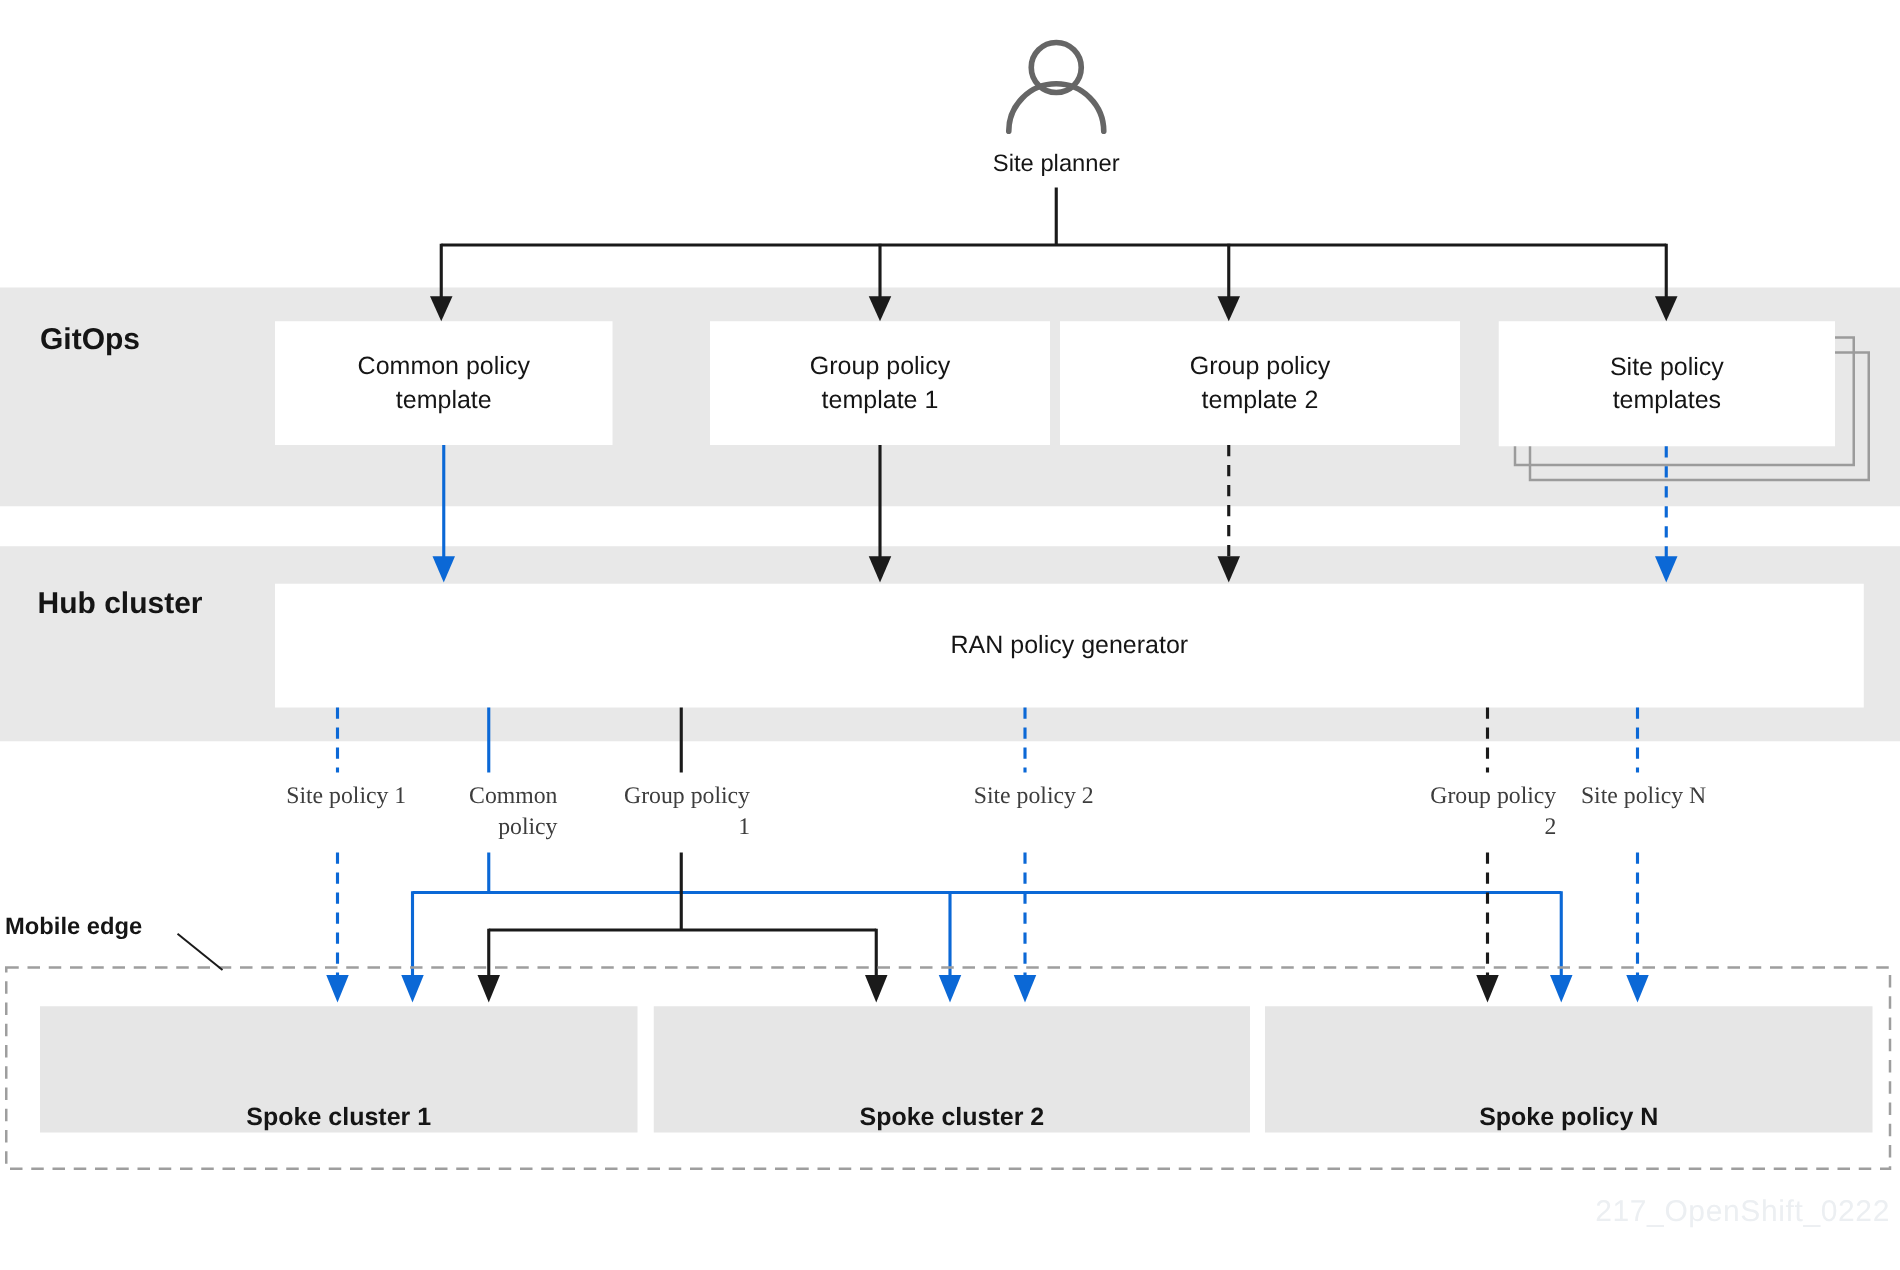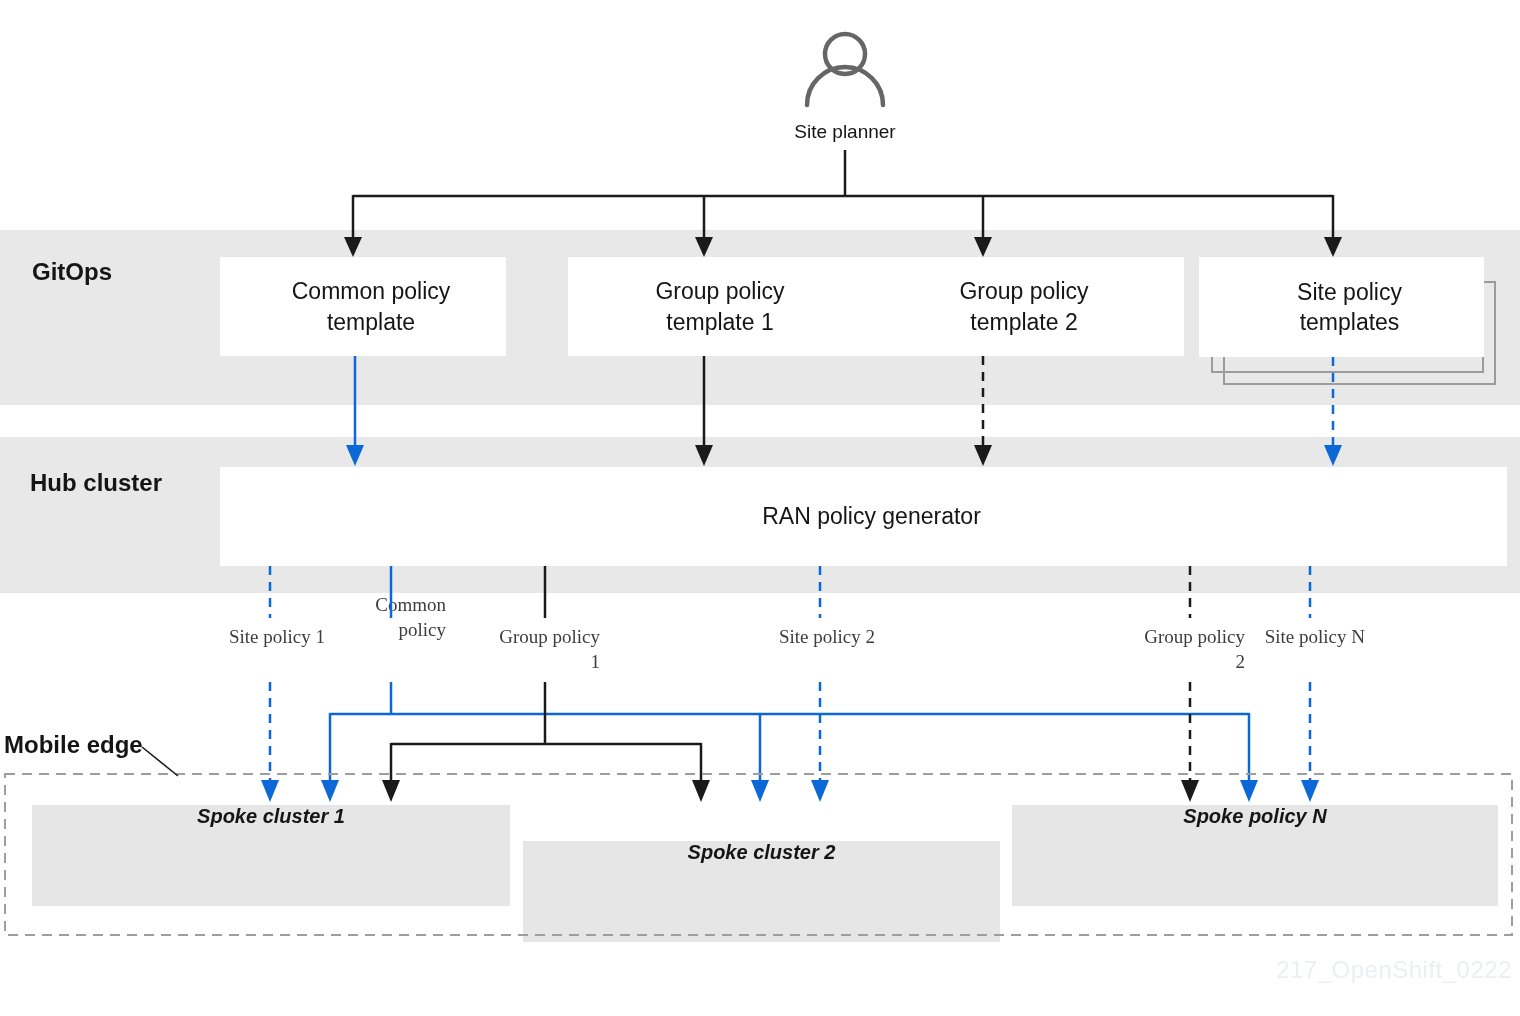--- a/index.html
+++ b/index.html
@@ -4,37 +4,36 @@
 <style>
   html,body{margin:0;padding:0;background:#fff;}
   #canvas{
     position:relative;width:1520px;height:1016px;overflow:hidden;background:#fff;
     font-family:"Liberation Sans","DejaVu Sans",sans-serif;color:var(--text,#151515);
   }
   .band{position:absolute;left:0;width:1520px;background:var(--band-bg,#e8e8e8);}
   .band-label{position:absolute;font-size:24px;font-weight:bold;color:var(--text,#151515);}
   .wbox{
     position:absolute;background:#fff;display:flex;align-items:center;justify-content:center;
-    text-align:center;font-size:23px;line-height:1.32;color:var(--text,#151515);padding-left:16px;
+    text-align:center;font-size:20px;line-height:1.32;color:var(--text,#151515);
   }
   .wbox .inner{max-width:180px;}
   .stack-sheet{position:absolute;border:2px solid var(--stack-gray,#9b9b9b);background:transparent;}
   .policy-label{
     position:absolute;width:110px;text-align:right;font-size:19px;line-height:1.32;
     color:var(--label-text,#3d3d3d);
     font-family:Liberation Serif, serif;
   }
   .spoke{
     position:absolute;top:805px;height:101px;background:var(--spoke-bg,#e6e6e6);
-    display:flex;align-items:flex-start;justify-content:center;font-size:20px;font-weight:bold;
+    display:flex;align-items:flex-end;justify-content:center;font-size:20px;font-weight:bold;
     color:var(--text,#151515);
-    font-style:italic;
   }
   .actor-label{position:absolute;width:240px;text-align:center;font-size:19px;color:var(--text,#151515);}
-  .medge-label{position:absolute;font-size:24px;font-weight:bold;color:var(--text,#151515);text-align:center;}
+  .medge-label{position:absolute;font-size:19px;font-weight:bold;color:var(--text,#151515);text-align:center;}
   .watermark{
     position:absolute;right:8px;top:956px;font-size:24px;letter-spacing:.5px;
     color:var(--watermark,#eceff2);
   }
   svg.overlay{position:absolute;left:0;top:0;pointer-events:none;}
   .ln-k{stroke:var(--ink,#1a1a1a);stroke-width:2.5;fill:none;}
   .ln-b{stroke:var(--blue,#0b68d6);stroke-width:2.5;fill:none;}
   .dash{stroke-dasharray:9 7;}
   .hd-k{fill:var(--ink,#1a1a1a);stroke:none;}
   .hd-b{fill:var(--blue,#0b68d6);stroke:none;}
@@ -69,32 +68,32 @@
     <span class="inner">Site policy templates</span>
   </div>
 
   <div class="wbox" style="left:220px;top:467px;width:1271px;height:99px;">
     <span>RAN policy generator</span>
   </div>
 
   <div class="actor-label" style="left:725px;top:121px;">Site planner</div>
 
   <div class="policy-label" style="left:215px;top:624px;">Site policy 1</div>
-  <div class="policy-label" style="left:336px;top:592px;">Common policy</div>
+  <div class="policy-label" style="left:336px;top:624px;">Common policy</div>
   <div class="policy-label" style="left:490px;top:624px;">Group policy 1</div>
   <div class="policy-label" style="left:765px;top:624px;">Site policy 2</div>
   <div class="policy-label" style="left:1135px;top:624px;">Group policy 2</div>
   <div class="policy-label" style="left:1255px;top:624px;">Site policy N</div>
 
   <div class="medge-label" style="left:4px;top:731px;">Mobile edge</div>
 
   <div class="spoke" style="left:32px;width:478px;">
     <span>Spoke cluster 1</span>
   </div>
-  <div class="spoke" style="left:523px;width:477px;margin-top:36px;">
+  <div class="spoke" style="left:523px;width:477px;">
     <span>Spoke cluster 2</span>
   </div>
   <div class="spoke" style="left:1012px;width:486px;">
     <span>Spoke policy N</span>
   </div>
 
   <div class="watermark">217_OpenShift_0222</div>
 
   <svg class="overlay" width="1520" height="1016" viewBox="0 0 1520 1016">
 

